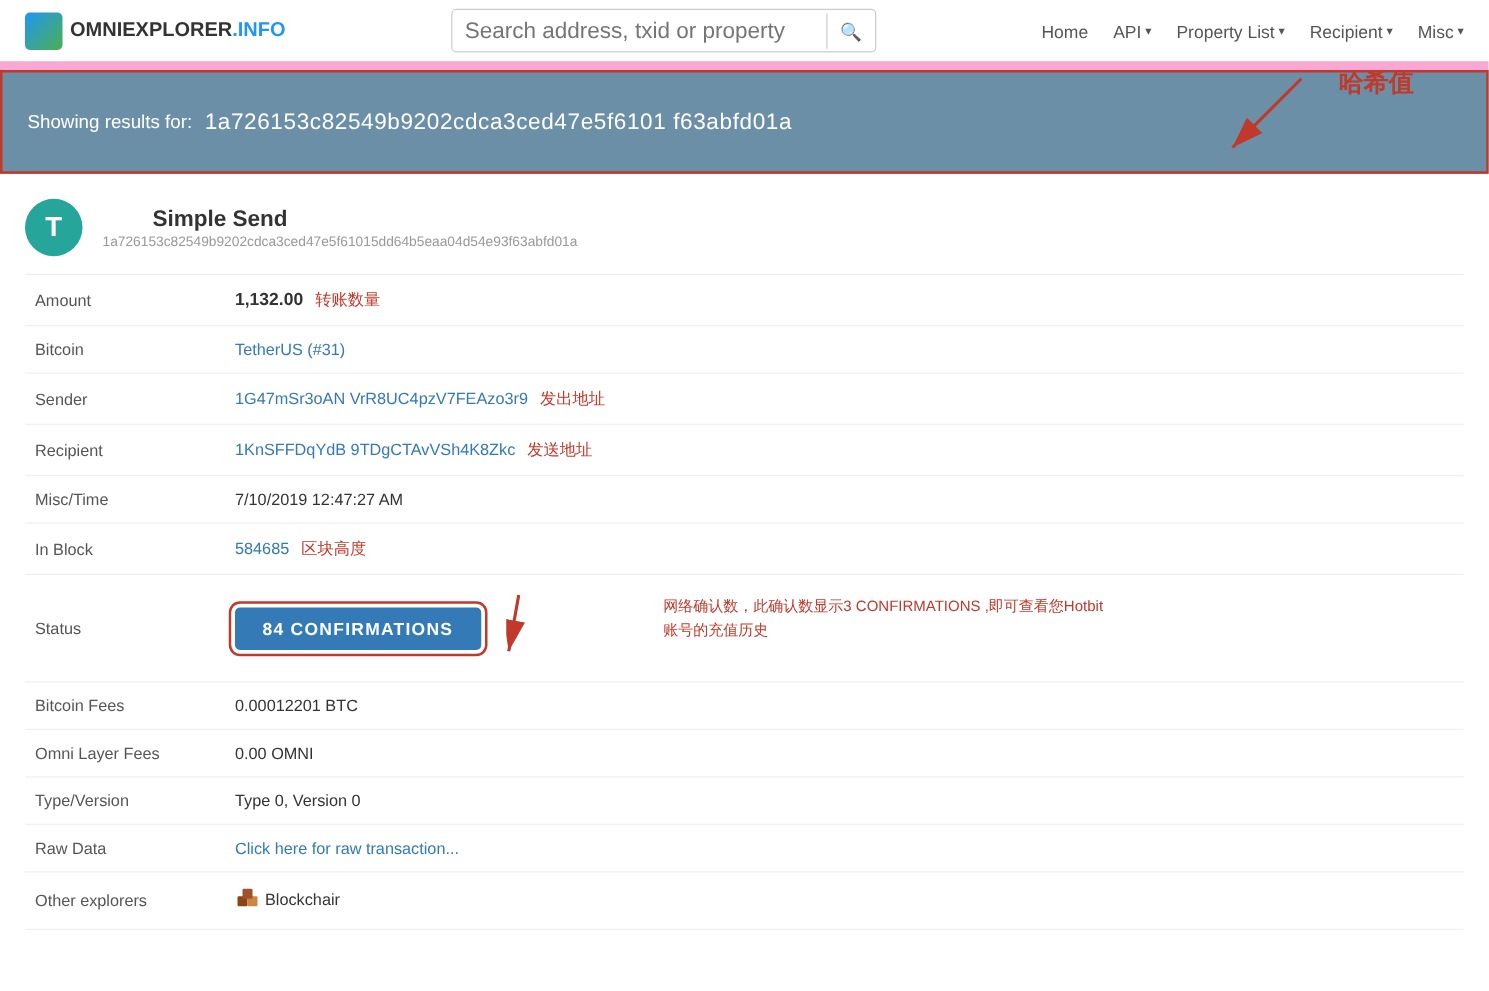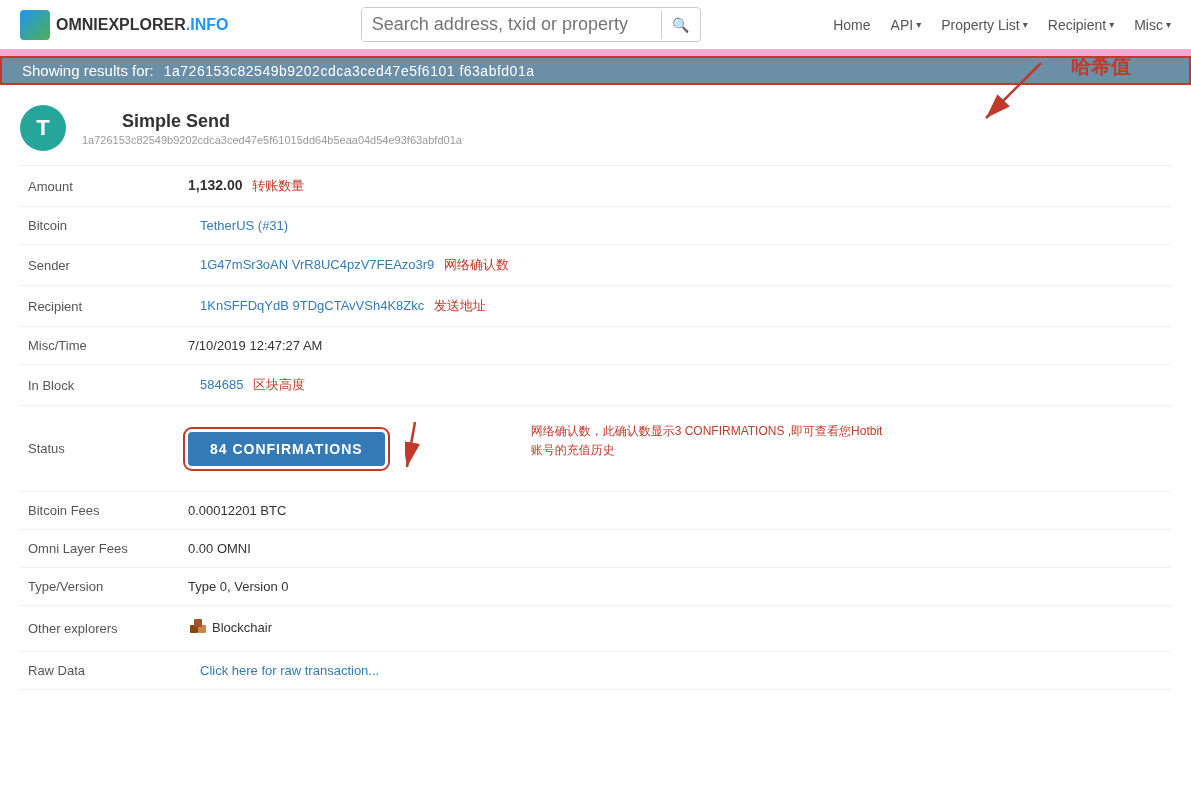--- a/index.html
+++ b/index.html
@@ -62,31 +62,31 @@
     }
     .navbar-nav a { color: #555; text-decoration: none; cursor: pointer; }
     .navbar-nav .dropdown { cursor: pointer; position: relative; }
     .nav-dropdown-label { display: flex; align-items: center; gap: 3px; }
     .caret { font-size: 10px; }
 
     
     .result-bar {
       background: #6c8fa8;
       color: #fff;
-      padding: 4px 20px;
+      padding: 29px 20px;
       display: flex;
       align-items: center;
       gap: 10px;
       font-size: 15px;
       margin: 0;
       border: 2px solid #c0392b;
     }
     .result-bar-label { white-space: nowrap; font-weight: normal; }
     .result-bar-hash {
-      font-size: 14px;
+      font-size: 18px;
       letter-spacing: 0.5px;
       color: #fff;
     }
 
     
     .tx-container {
       padding: 10px 20px 20px 20px;
     }
 
     
@@ -135,21 +135,21 @@
     }
     .detail-table td:first-child {
       width: 160px;
       color: #555;
       font-size: 13px;
     }
     .detail-table td:last-child {
       color: #333;
       font-size: 13px;
     }
-    .link-blue { color: #337ab7; text-decoration: none; cursor: pointer; margin-left: 12px; }
+    .link-blue { color: #337ab7; text-decoration: none; cursor: pointer; }
     .amount-num { font-weight: bold; font-size: 14px; }
     .annotation-red { color: #c0392b; font-size: 13px; margin-left: 6px; }
 
     
     .confirm-btn {
       background: #337ab7;
       color: #fff;
       border: none;
       border-radius: 4px;
       padding: 9px 22px;
@@ -268,21 +268,21 @@
           <tr>
             <td>Bitcoin</td>
             <td>
               <a class="link-blue">TetherUS (#31)</a>
             </td>
           </tr>
           <tr>
             <td>Sender</td>
             <td>
               <a class="link-blue">1G47mSr3oAN             VrR8UC4pzV7FEAzo3r9</a>
-              <span class="annotation-red">网络确认数</span>
+              <span class="annotation-red">发出地址</span>
             </td>
           </tr>
           <tr>
             <td>Recipient</td>
             <td>
               <a class="link-blue">1KnSFFDqYdB             9TDgCTAvVSh4K8Zkc</a>
               <span class="annotation-red">发送地址</span>
             </td>
           </tr>
           <tr>
@@ -327,36 +327,36 @@
           </tr>
           <tr>
             <td>Omni Layer Fees</td>
             <td>0.00 OMNI</td>
           </tr>
           <tr>
             <td>Type/Version</td>
             <td>Type 0, Version 0</td>
           </tr>
           <tr>
+            <td>Raw Data</td>
+            <td>
+              <a class="link-blue">Click here for raw transaction...</a>
+            </td>
+          </tr>
+          <tr>
             <td>Other explorers</td>
             <td>
               <span style="display:inline-flex; align-items:center; gap:4px;">
 
                 <svg width="20" height="20" viewBox="0 0 20 20">
                   <rect x="2" y="8" width="8" height="8" fill="#8B4513" rx="1"></rect>
                   <rect x="10" y="8" width="8" height="8" fill="#cd853f" rx="1"></rect>
                   <rect x="6" y="2" width="8" height="8" fill="#a0522d" rx="1"></rect>
                 </svg>
                 <span>Blockchair</span>
               </span>
             </td>
           </tr>
-          <tr>
-            <td>Raw Data</td>
-            <td>
-              <a class="link-blue">Click here for raw transaction...</a>
-            </td>
-          </tr>
         </tbody>
       </table>
     </div>
   </div>
 </div>
 
 </body></html>

